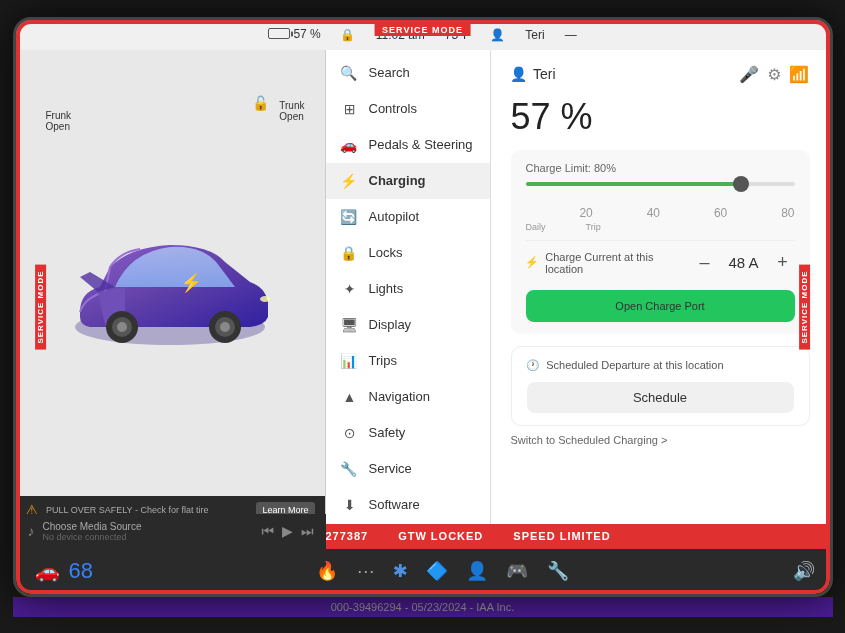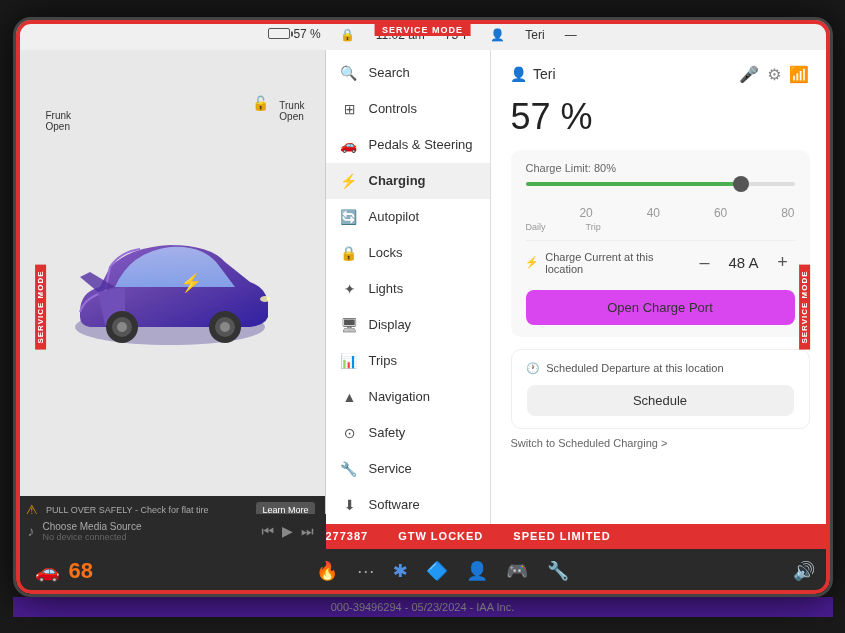--- a/index.html
+++ b/index.html
@@ -352,25 +352,25 @@
       width: 24px;
       text-align: center;
     }
     .charge-value {
       font-size: 15px;
       font-weight: 500;
     }
 
     .open-charge-btn {
       width: 100%;
-      background: #d946ef;
+      background: #22c55e;
       border: none;
       border-radius: 8px;
       padding: 10px;
-      font-size: 13px;
+      font-size: 11px;
       color: #333;
       cursor: pointer;
       margin-top: 5px;
       font-family: inherit;
     }
 
     .scheduled-section {
       margin-top: 12px;
       border: 1px solid #eee;
       border-radius: 10px;
@@ -453,23 +453,23 @@
     .taskbar-left {
       display: flex;
       align-items: center;
       gap: 8px;
     }
     .taskbar-car-icon {
       color: #aaa;
       font-size: 20px;
     }
     .taskbar-speed {
-      color: #f97316;
+      color: #3b82f6;
       font-size: 22px;
-      font-weight: 700;
+      font-weight: 400;
     }
 
     .taskbar-center {
       display: flex;
       align-items: center;
       gap: 18px;
     }
     .taskbar-icon {
       color: #aaa;
       font-size: 18px;

